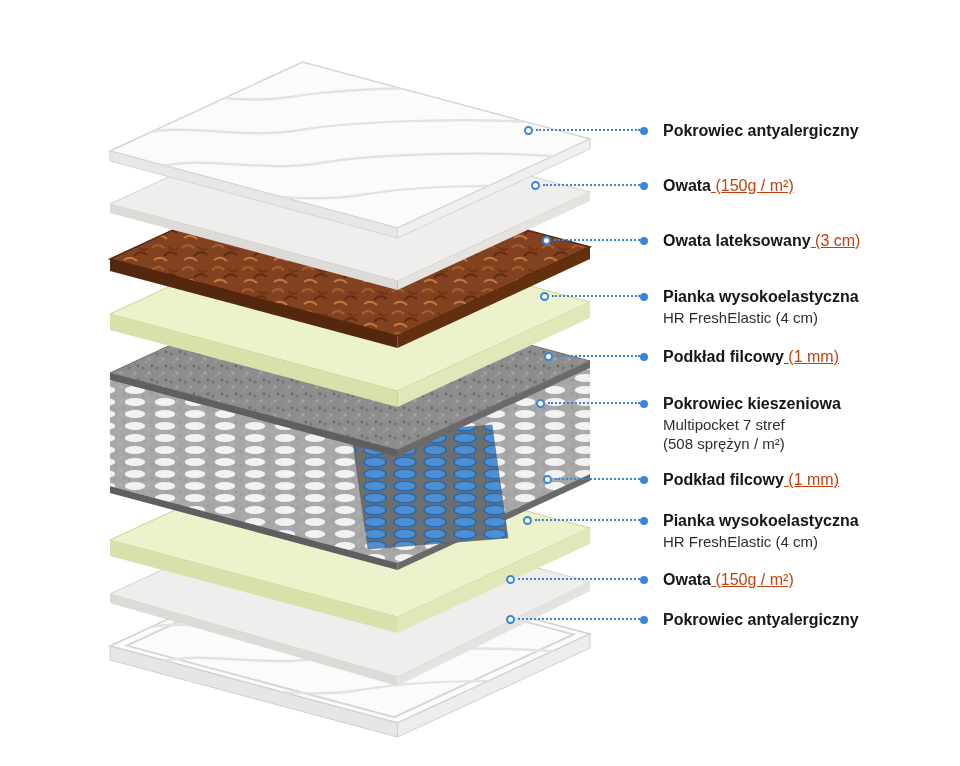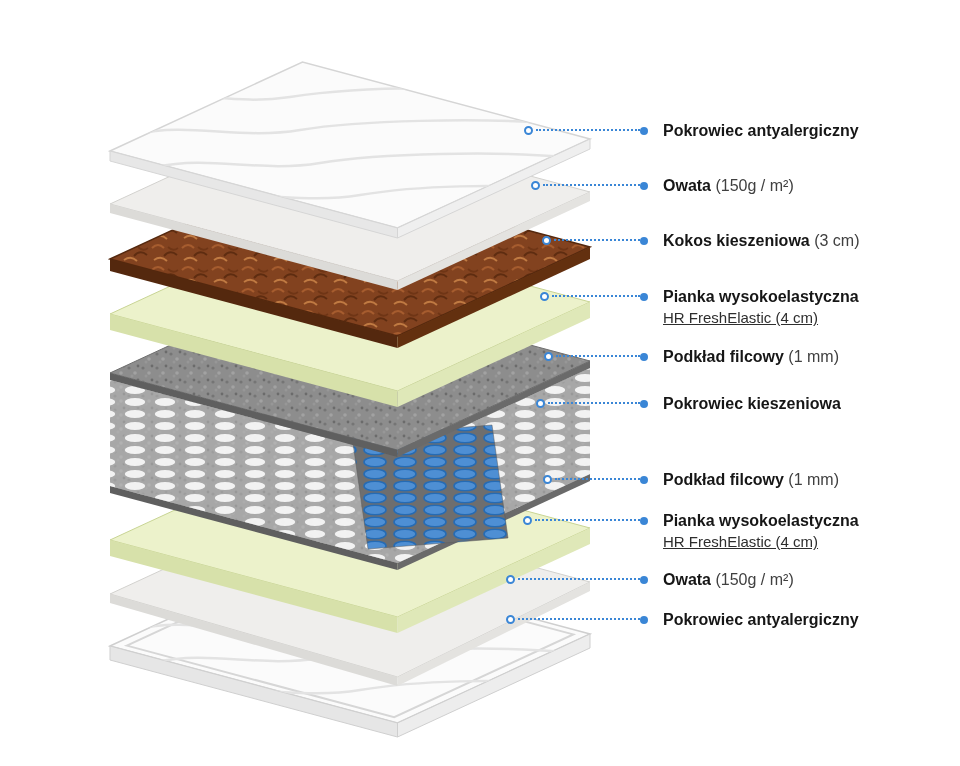--- a/index.html
+++ b/index.html
@@ -8,22 +8,22 @@
   #scene{position:absolute;left:0;top:0;}
   .callouts-layer{position:absolute;left:0;top:0;width:960px;height:766px;}
   .callout{position:absolute;left:0;width:960px;height:22px;overflow:visible;}
   .ring{position:absolute;top:6px;width:9px;height:9px;border:2px solid #3a86d6;border-radius:50%;
         background:#ffffff;box-sizing:border-box;}
   .dots{position:absolute;top:9px;height:0;border-top:2px dotted #3a86d6;}
   .dot{position:absolute;left:640px;top:7px;width:8px;height:8px;border-radius:50%;background:#3a86d6;}
   .lbl{position:absolute;left:663px;top:0;white-space:nowrap;}
   .l1{font-size:16px;line-height:22px;}
   .l1 .t{font-weight:bold;}
-  .l1 .d{font-weight:normal;color:#404040;}
-  .l2{font-size:15px;line-height:19px;font-weight:normal;color:#2e2e2e;text-decoration:underline;}
+  .l1 .d{font-weight:normal;color:#c2410c;text-decoration:underline;}
+  .l2{font-size:15px;line-height:19px;font-weight:normal;color:#2e2e2e;}
 </style>
 </head>
 <body>
 
 <div id="stage">
 
   <svg id="scene" width="960" height="766" viewBox="0 0 960 766">
     <defs>
       <pattern id="coil" width="30" height="12" patternUnits="userSpaceOnUse">
         <ellipse cx="15" cy="6" rx="11" ry="4.8" fill="#f5f5f5" fill-opacity="0.95" stroke="#a8a8a8" stroke-width="1.6"></ellipse>
@@ -147,21 +147,21 @@
       <div class="lbl">
           <div class="l1"><span class="t">Owata</span><span class="d"> (150g / m²)</span></div>
         </div>
     </div>
 
     <div class="callout" style="top:230px">
       <span class="ring" style="left:542px"></span>
       <span class="dots" style="left:554px;width:86px"></span>
       <span class="dot"></span>
       <div class="lbl">
-          <div class="l1"><span class="t">Kokos kieszeniowa</span><span class="d"> (3 cm)</span></div>
+          <div class="l1"><span class="t">Owata lateksowany</span><span class="d"> (3 cm)</span></div>
         </div>
     </div>
 
     <div class="callout" style="top:286px">
       <span class="ring" style="left:540px"></span>
       <span class="dots" style="left:552px;width:88px"></span>
       <span class="dot"></span>
       <div class="lbl">
         <div class="l1"><span class="t">Pianka wysokoelastyczna</span><span class="d"></span></div>
         <div class="l2">HR FreshElastic (4 cm)</div>
@@ -176,20 +176,22 @@
           <div class="l1"><span class="t">Podkład filcowy</span><span class="d"> (1 mm)</span></div>
         </div>
     </div>
 
     <div class="callout" style="top:393px">
       <span class="ring" style="left:536px"></span>
       <span class="dots" style="left:548px;width:92px"></span>
       <span class="dot"></span>
       <div class="lbl">
         <div class="l1"><span class="t">Pokrowiec kieszeniowa</span><span class="d"></span></div>
+        <div class="l2">Multipocket 7 stref</div>
+        <div class="l2">(508 sprężyn / m²)</div>
       </div>
     </div>
 
     <div class="callout" style="top:469px">
       <span class="ring" style="left:543px"></span>
       <span class="dots" style="left:555px;width:85px"></span>
       <span class="dot"></span>
       <div class="lbl">
           <div class="l1"><span class="t">Podkład filcowy</span><span class="d"> (1 mm)</span></div>
         </div>

